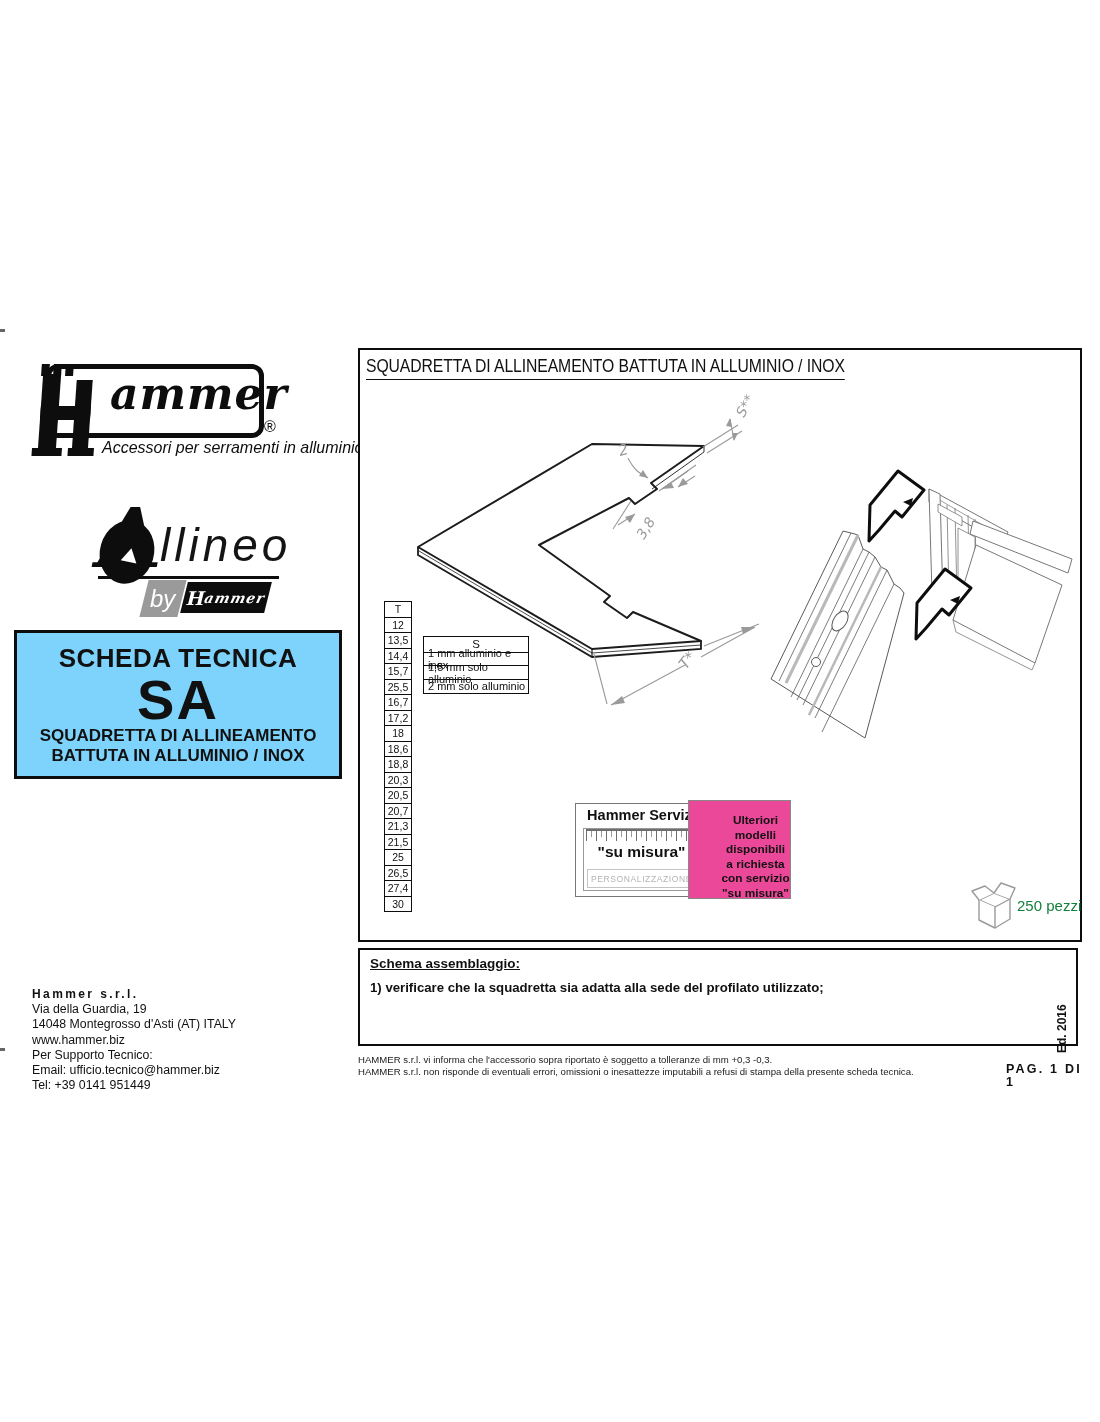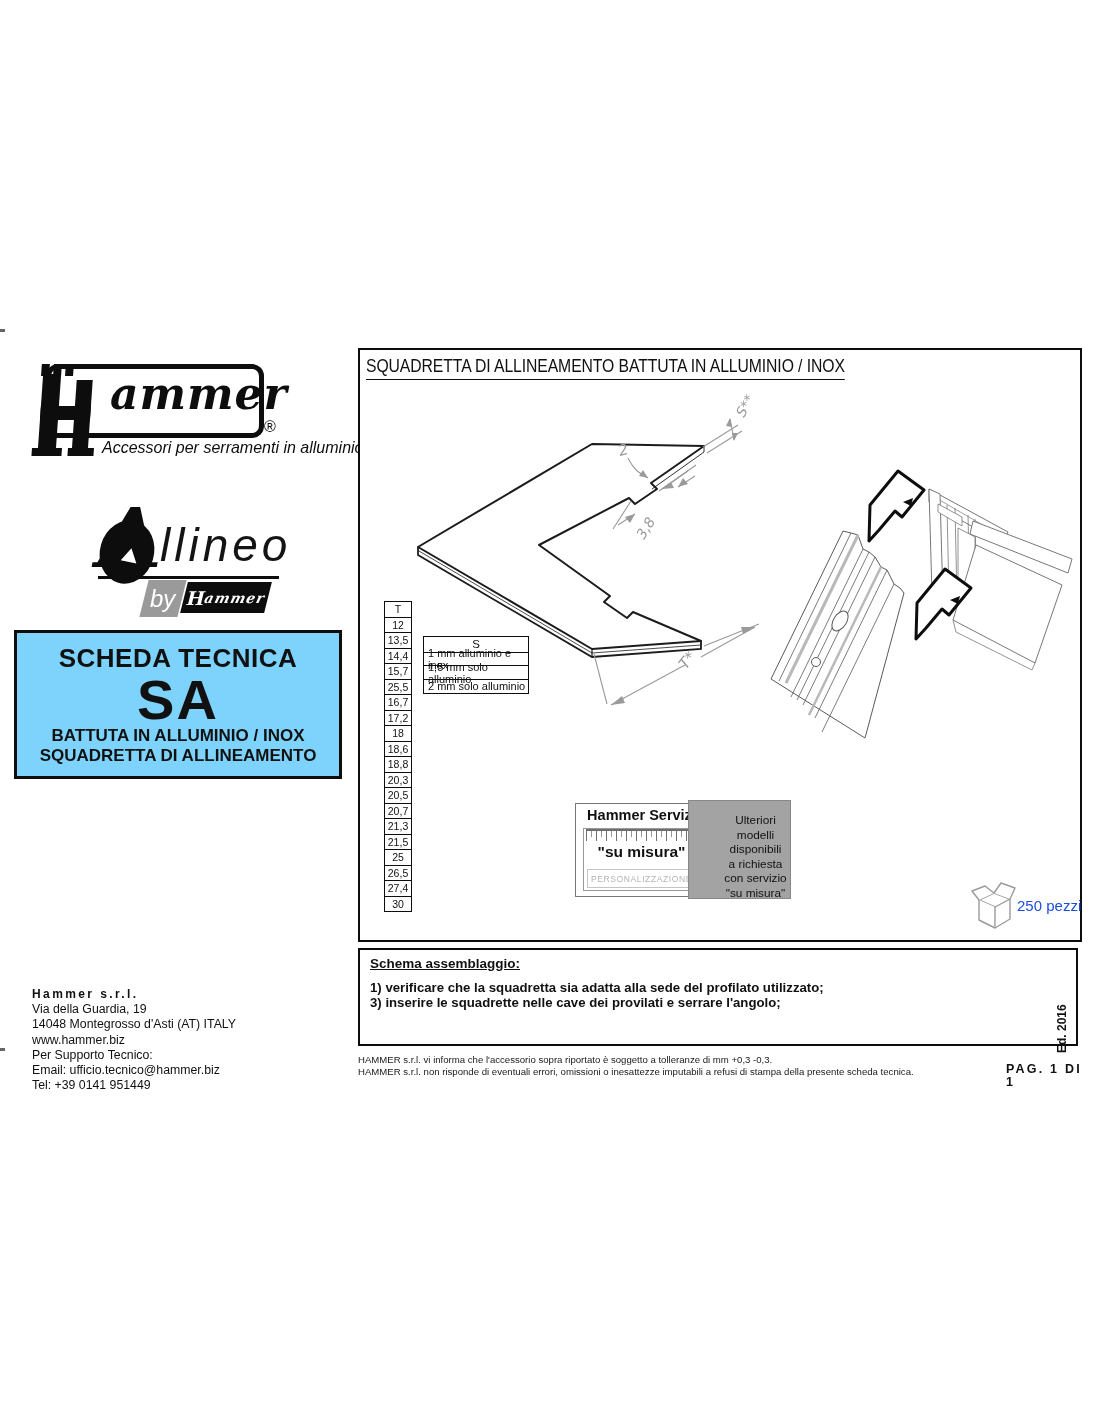--- a/index.html
+++ b/index.html
@@ -69,26 +69,26 @@
   .servizi-inner{position:absolute;left:7px;right:7px;top:24px;bottom:5px;border:1px solid #999;}
   .ruler{height:11px;margin:0 2px;border-top:2px solid #6e6e6e;
          background-image:repeating-linear-gradient(90deg,#6e6e6e 0 1px,transparent 1px 10px),
                           repeating-linear-gradient(90deg,#9a9a9a 0 1px,transparent 1px 5px);
          background-size:100% 10px,100% 6px;background-repeat:no-repeat;background-position:top left;}
   .su-misura{text-align:center;font-weight:bold;font-size:15.5px;margin-top:1px;}
   .personalizzazione{position:absolute;left:3px;right:3px;bottom:2px;height:17px;border:1px solid #c4c4c4;
          color:#b3b3b3;font-size:8.5px;letter-spacing:.6px;display:flex;align-items:center;justify-content:center;margin-top:48px;}
 
   
-  .models-box{left:688px;top:800px;width:103px;height:99px;border:1.5px solid #888;background:#a3a3a3;
-              text-align:center;font-weight:normal;font-size:11.8px;line-height:14.6px;box-sizing:border-box;padding-top:12px;padding-left:32px;}
+  .models-box{left:688px;top:800px;width:103px;height:99px;border:1.5px solid #888;background:#ec4899;
+              text-align:center;font-weight:bold;font-size:11.8px;line-height:14.6px;box-sizing:border-box;padding-top:12px;padding-left:32px;}
 
   
   .pack-icon{left:971px;top:878px;}
-  .pack-qty{left:1017px;top:897px;font-size:15px;color:#1d4ed8;}
+  .pack-qty{left:1017px;top:897px;font-size:15px;color:#15803d;}
 
   
   .schema-box{left:358px;top:948px;width:720px;height:98px;border:2px solid #0d0d0d;background:#fff;box-sizing:border-box;}
   .schema-title{margin:6px 8px 0 10px;font-size:13.5px;font-weight:bold;text-decoration:underline;}
   .schema-steps{margin:9px 0 0 10px;font-size:13.2px;line-height:15.4px;font-weight:bold;}
 
   
   .disclaimer{left:358px;top:1054px;font-size:9.6px;line-height:12px;color:#1a1a1a;}
   .pag{left:1006px;top:1063px;font-size:12.5px;font-weight:bold;letter-spacing:2.2px;line-height:13px;}
   .edition{left:1030px;top:1014px;width:64px;font-size:12px;font-weight:bold;transform:rotate(-90deg);white-space:nowrap;}
@@ -133,22 +133,22 @@
       </div>
     <div class="mini-hammer">
       <span class="mh-h">H</span>
         <span class="mh-rest">ammer</span>
     </div>
   </div>
 
   <div class="abs scheda-box">
     <div class="scheda-label">SCHEDA TECNICA</div>
     <div class="scheda-code">SA</div>
+    <div class="scheda-sub">SQUADRETTA DI ALLINEAMENTO</div>
     <div class="scheda-sub">BATTUTA IN ALLUMINIO / INOX</div>
-    <div class="scheda-sub">SQUADRETTA DI ALLINEAMENTO</div>
   </div>
 
   <div class="abs contact">
     <div class="company">Hammer s.r.l.</div>
     <div>Via della Guardia, 19</div>
     <div>14048 Montegrosso d'Asti (AT) ITALY</div>
     <div>www.hammer.biz</div>
     <div>Per Supporto Tecnico:</div>
     <div>Email: ufficio.tecnico@hammer.biz</div>
     <div>Tel: +39 0141 951449</div>
@@ -285,21 +285,20 @@
       <path d="M8,22 L1,13 L14,8 L23,15" fill="#fff"></path>
       <path d="M23,15 L30,5 L44,10 L39,21" fill="#fff"></path>
     </svg>
   </div>
   <div class="abs pack-qty">250 pezzi</div>
 
   <div class="abs schema-box">
     <div class="schema-title">Schema assemblaggio:</div>
     <div class="schema-steps">
       <div>1) verificare che la squadretta sia adatta alla sede del profilato utilizzato;</div>
-      <div>3) inserire le squadrette nelle cave dei provilati e serrare l'angolo;</div>
     </div>
   </div>
 
   <div class="abs disclaimer">
     <div>HAMMER s.r.l. vi informa che l'accessorio sopra riportato è soggetto a tolleranze di mm +0,3 -0,3.</div>
     <div>HAMMER s.r.l. non risponde di eventuali errori, omissioni o inesattezze imputabili a refusi di stampa della presente scheda tecnica.</div>
   </div>
 
   <div class="abs pag">
     <div>PAG. 1 DI</div>

